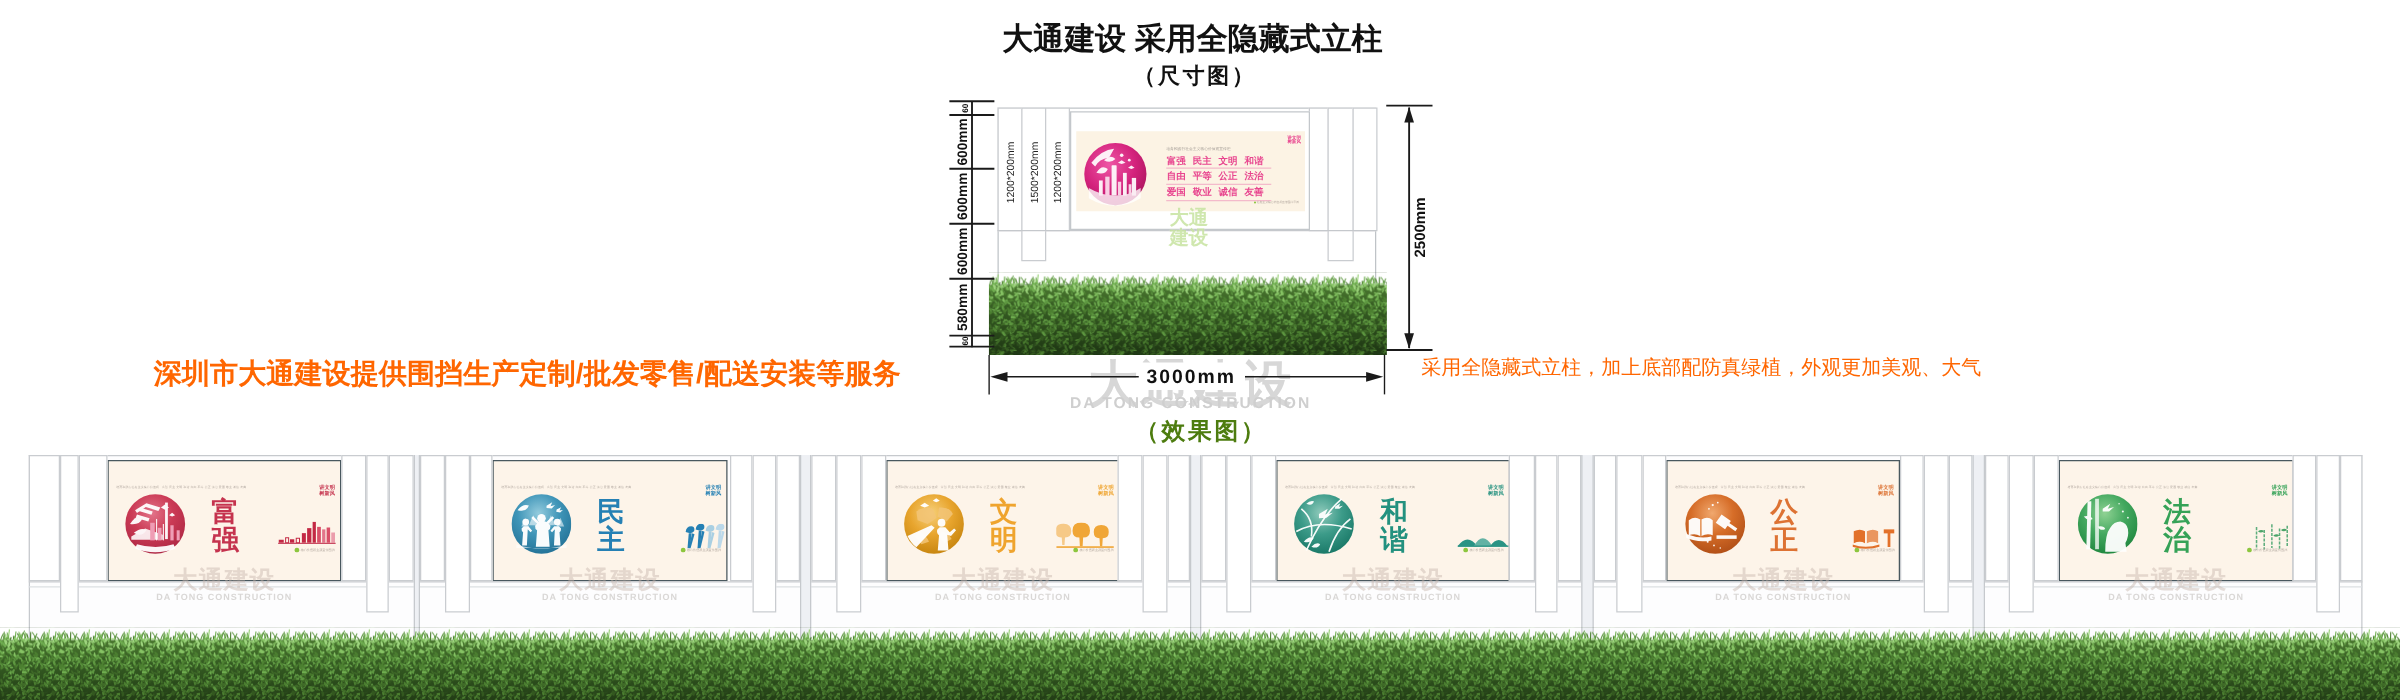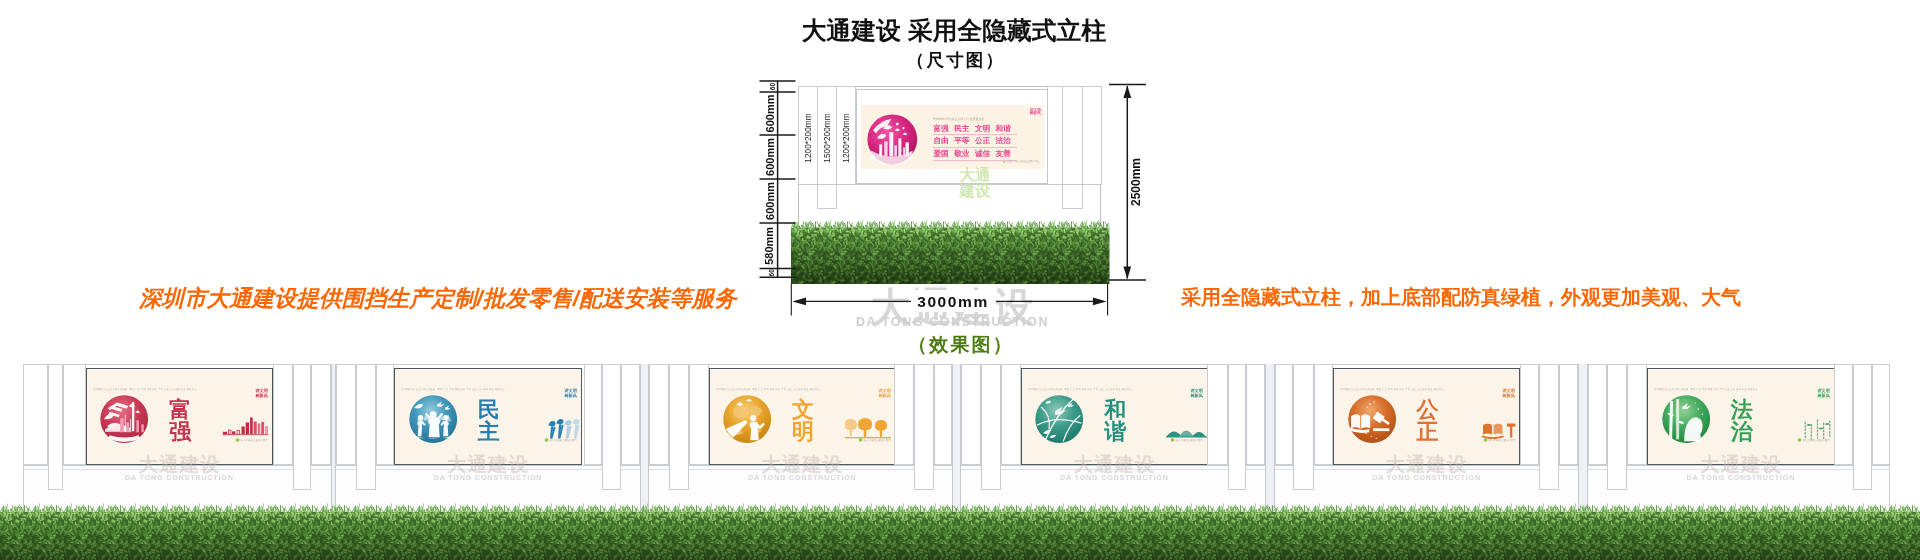--- a/index.html
+++ b/index.html
@@ -22,23 +22,23 @@
 .bwm span{display:block;font-size:7.2px;letter-spacing:0.8px;color:rgba(188,184,181,0.55);line-height:8px;}
 .gap{position:absolute;top:364px;height:147px;background:#eef0f4;border-left:1px solid #c6c9cd;border-right:1px solid #c6c9cd;box-sizing:border-box;z-index:4;}
 </style>
 </head>
 <body>
 
 <div class="abs nw" style="left:766px;top:14px;width:376px;text-align:center;font-size:24.7px;font-weight:bold;color:#111;letter-spacing:0.1px;">大通建设 采用全隐藏式立柱</div>
 
 <div class="abs nw" style="left:766px;top:48px;width:380px;text-align:center;font-size:17.5px;font-weight:bold;color:#111;letter-spacing:2.2px;">（尺寸图）</div>
 
-<div class="abs nw" style="left:139px;top:283px;font-size:22.5px;font-weight:bold;color:#ff6600;font-style:italic;">深圳市大通建设提供围挡生产定制/批发零售/配送安装等服务</div>
-
-<div class="abs nw" style="left:1181px;top:284px;font-size:20px;font-weight:bold;color:#ff6600;">采用全隐藏式立柱，加上底部配防真绿植，外观更加美观、大气</div>
+<div class="abs nw" style="left:123px;top:283px;font-size:22.5px;font-weight:bold;color:#ff6600;">深圳市大通建设提供围挡生产定制/批发零售/配送安装等服务</div>
+
+<div class="abs nw" style="left:1137px;top:284px;font-size:16px;font-weight:normal;color:#ff6600;">采用全隐藏式立柱，加上底部配防真绿植，外观更加美观、大气</div>
 
 <div class="abs nw" style="left:790px;top:280px;width:325px;text-align:center;font-size:40px;font-weight:bold;color:#d7d7d7;letter-spacing:1px;">大通建设</div>
 <div class="abs nw" style="left:790px;top:315px;width:325px;text-align:center;font-size:12.5px;font-weight:bold;color:#cfcfcf;letter-spacing:1.6px;">DA TONG CONSTRUCTION</div>
 
 <div class="abs" style="left:798px;top:86px;width:303.4px;height:142px;background:#fff;border:1px solid #bfc3c7;box-sizing:border-box;"></div>
 
 <div class="col" style="left:798px;top:86px;width:19.5px;height:99px;"></div>
 
 <div class="col" style="left:816.5px;top:86px;width:20.9px;height:123px;"></div>
 
@@ -98,21 +98,21 @@
     <div style="border-bottom:1px solid rgba(236,130,178,0.5);padding-bottom:1.5px;margin-bottom:2px;word-spacing:3.4px;white-space:nowrap;">富强 民主 文明 和谐</div>
     <div style="border-bottom:1px solid rgba(236,130,178,0.5);padding-bottom:1.5px;margin-bottom:2px;word-spacing:3.4px;white-space:nowrap;">自由 平等 公正 法治</div>
     <div style="border-bottom:1px solid rgba(236,130,178,0.5);padding-bottom:2px;word-spacing:3.4px;white-space:nowrap;">爱国 敬业 诚信 友善</div>
   </div>
 
   <div class="abs" style="right:7px;top:19px;font-size:4.6px;line-height:4.4px;font-weight:bold;color:#e8458f;text-align:center;transform:scale(0.78);transform-origin:right top;">讲文明<br>树新风</div>
 
   <div class="abs nw" style="right:8px;top:70px;font-size:4px;color:#b3a89f;transform:scale(0.56);transform-origin:right top;white-space:nowrap;"><span style="display:inline-block;width:3px;height:3px;border-radius:50%;background:#8dc63f;vertical-align:-0.5px;margin-right:1px;"></span>社会主义核心价值观宣传围挡示例</div>
 </div>
 
-<div class="abs" style="left:933px;top:166.5px;width:36px;text-align:center;font-size:15.5px;line-height:16.5px;font-weight:bold;color:rgba(141,198,63,0.42);text-shadow:0 0 1px rgba(255,255,255,0.9);margin-left:24px;">大通<br>建设</div>
+<div class="abs" style="left:933px;top:166.5px;width:36px;text-align:center;font-size:15.5px;line-height:16.5px;font-weight:bold;color:rgba(141,198,63,0.42);text-shadow:0 0 1px rgba(255,255,255,0.9);">大通<br>建设</div>
 
 <svg width="0" height="0" style="position:absolute;">
     <defs>
       <linearGradient id="hgrad" x1="0" y1="0" x2="0" y2="1">
         <stop offset="0%" stop-color="#4b7830"></stop>
         <stop offset="30%" stop-color="#365d23"></stop>
         <stop offset="100%" stop-color="#1d3512"></stop>
       </linearGradient>
       <pattern id="hpat" width="32" height="66" patternUnits="userSpaceOnUse">
         <rect x="0" y="10.0" width="32" height="56.0" fill="url(#hgrad)"></rect>

